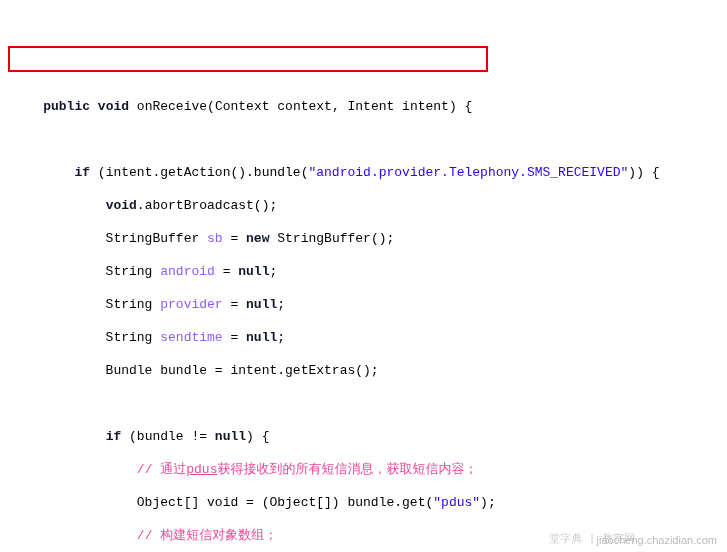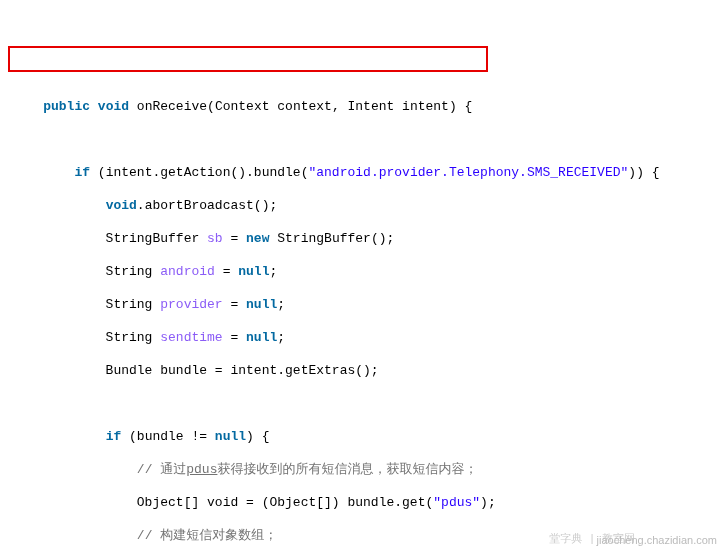--- a/index.html
+++ b/index.html
@@ -1,20 +1,20 @@
 <!DOCTYPE html>
 <html><head>
 <meta charset="utf-8">
 <style>
 * { margin: 0; padding: 0; box-sizing: border-box; }
 body { font-family: "Courier New", monospace; font-size: 13px; background: #fff; white-space: pre; padding: 8px 0 0 12px; width: 727px; height: 552px; overflow: hidden; position: relative; }
 .line { line-height: 18px; height: 18px; }
-.kw { color: #0369a1; font-weight: bold; }
+.kw { color: #0f172a; font-weight: bold; }
 .str { color: #2a00ff; }
-.cmt { color: #737373; }
+.cmt { color: #ec4899; }
 .var { color: #8b5cf6; }
 .redbox { position: absolute; border: 2px solid #e60000; pointer-events: none; }
 .watermark { position: absolute; bottom: 6px; right: 10px; color: #bbb; font-size: 11px; font-family: sans-serif; }
 .wm2 { position: absolute; bottom: 6px; right: 92px; color: #ccc; font-size: 11px; font-family: Liberation Mono, monospace; }
 </style>
 </head>
 <body>
 
 
 

